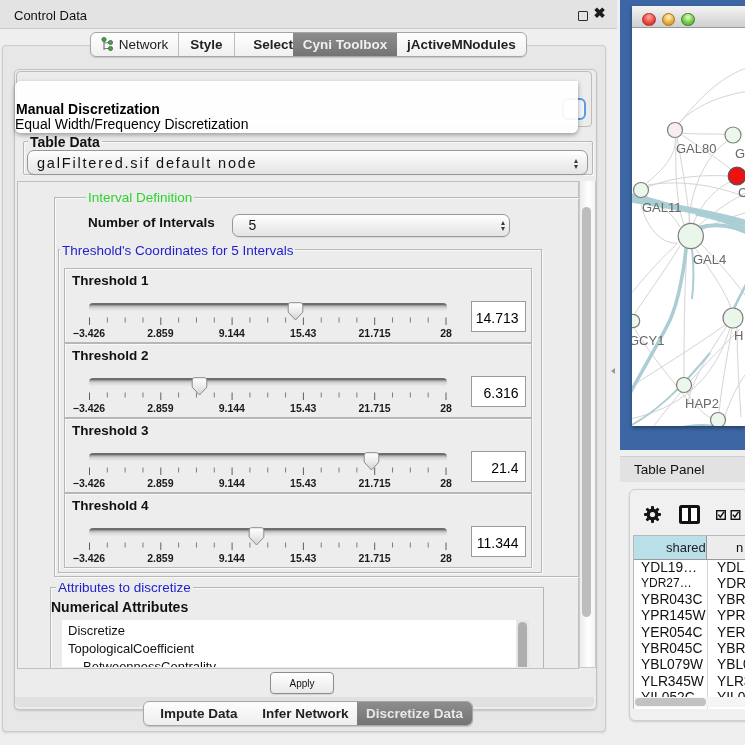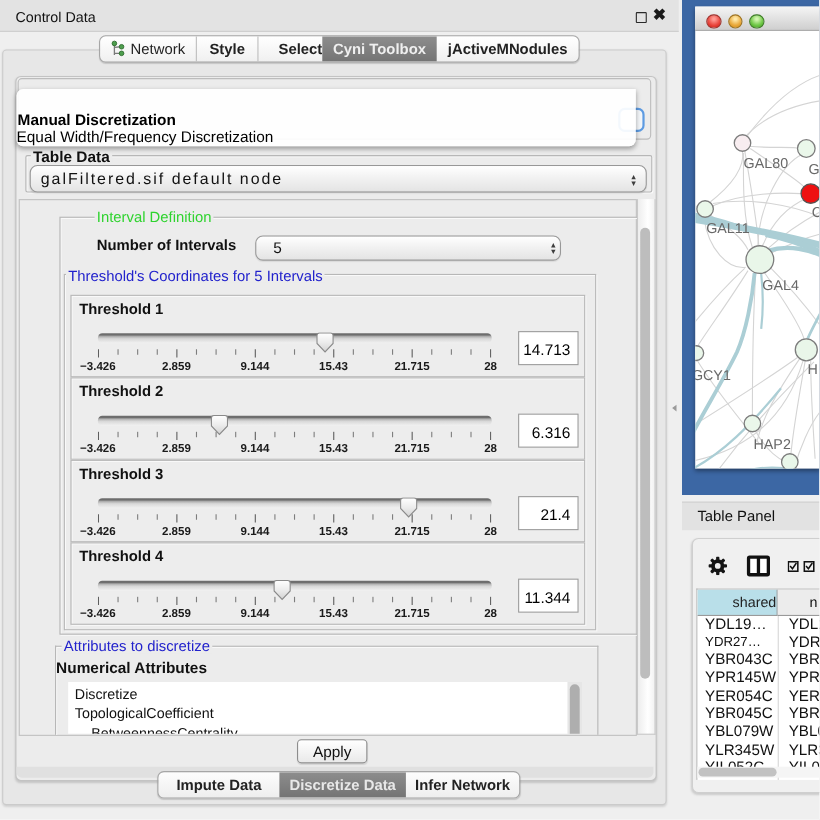--- a/index.html
+++ b/index.html
@@ -310,32 +310,32 @@
     <div style="position:absolute;left:6px;top:21px;font-size:13px;color:#111;">TopologicalCoefficient</div>
     <div style="position:absolute;left:21px;top:39px;font-size:13px;color:#111;">BetweennessCentrality</div>
   </div>
   <div class="abs" style="left:516px;top:620px;width:13px;height:47px;background:#e6e6e6;"></div>
   <div class="abs" style="left:518px;top:622px;width:9px;height:45px;background:#aeaeae;border-radius:5px 5px 0 0;"></div>
 
   <div class="abs" style="left:578.5px;top:181px;width:15px;height:486px;background:linear-gradient(90deg,#ededed,#ffffff 60%,#f2f2f2);border:1px solid #c9c9c9;border-top:none;"></div>
   <div class="abs" style="left:581.5px;top:207px;width:9.5px;height:410px;background:#bdbdbd;border-radius:6px;"></div>
 
   <div class="abs" style="left:270px;top:672px;width:62px;height:20px;background:linear-gradient(#ffffff,#e9e9e9);border:1px solid #8d8d8d;border-radius:4px;text-align:center;box-shadow:0 1px 1px rgba(0,0,0,.1);">
-    <span style="font-size:14px;color:#111;line-height:20px;">Apply</span>
+    <span style="font-size:10px;color:#111;line-height:20px;">Apply</span>
   </div>
 
   <div class="abs" style="left:143px;top:701px;width:328px;height:23px;background:linear-gradient(#fdfdfd,#eeeeee);border:1px solid #a6a6a6;border-radius:6px;box-shadow:0 1px 1px rgba(0,0,0,.15);overflow:hidden;display:flex;">
     <div style="width:110px;display:flex;align-items:center;justify-content:center;">
         <span style="font-size:13.5px;font-weight:bold;color:#222;">Impute Data</span>
       </div>
+    <div style="flex:1;display:flex;align-items:center;justify-content:center;">
+        <span style="font-size:13.5px;font-weight:bold;color:#222;">Infer Network</span>
+      </div>
     <div style="width:115px;background:linear-gradient(#8d8d8d,#747474);display:flex;align-items:center;justify-content:center;">
         <span style="font-size:13.5px;font-weight:bold;color:#e8e8e8;">Discretize Data</span>
-      </div>
-    <div style="flex:1;display:flex;align-items:center;justify-content:center;">
-        <span style="font-size:13.5px;font-weight:bold;color:#222;">Infer Network</span>
       </div>
   </div>
 
   <div class="abs" style="left:15px;top:81px;width:563px;height:52px;background:rgba(255,255,255,.93);border-radius:6px 0 6px 6px;box-shadow:0 2px 5px rgba(0,0,0,.35);"></div>
   <div class="abs" style="left:15px;top:115.5px;font-size:14px;color:#000;">Equal Width/Frequency Discretization</div>
   <div class="abs" style="left:16px;top:100.5px;font-size:14px;font-weight:bold;color:#000;">Manual Discretization</div>
 
   <div class="abs" style="left:611px;top:368px;width:0;height:0;border-top:3.5px solid transparent;border-bottom:3.5px solid transparent;border-right:4.5px solid #9a9a9a;"></div>
 
   <div class="abs" style="left:620px;top:0;width:125px;height:450px;background:#3c67a4;"></div>

